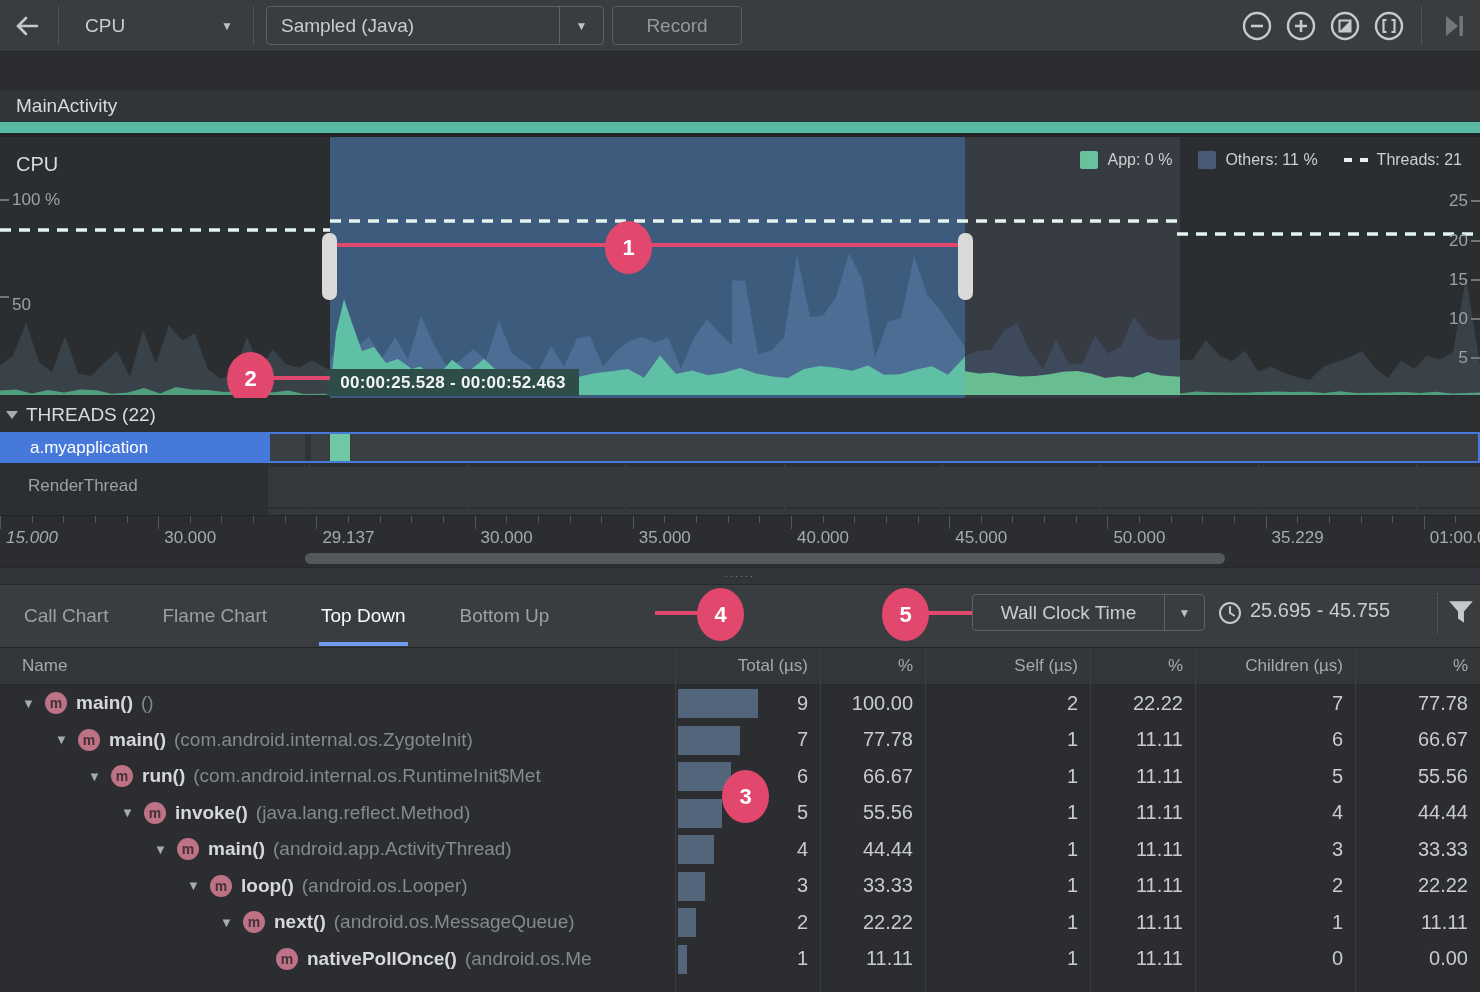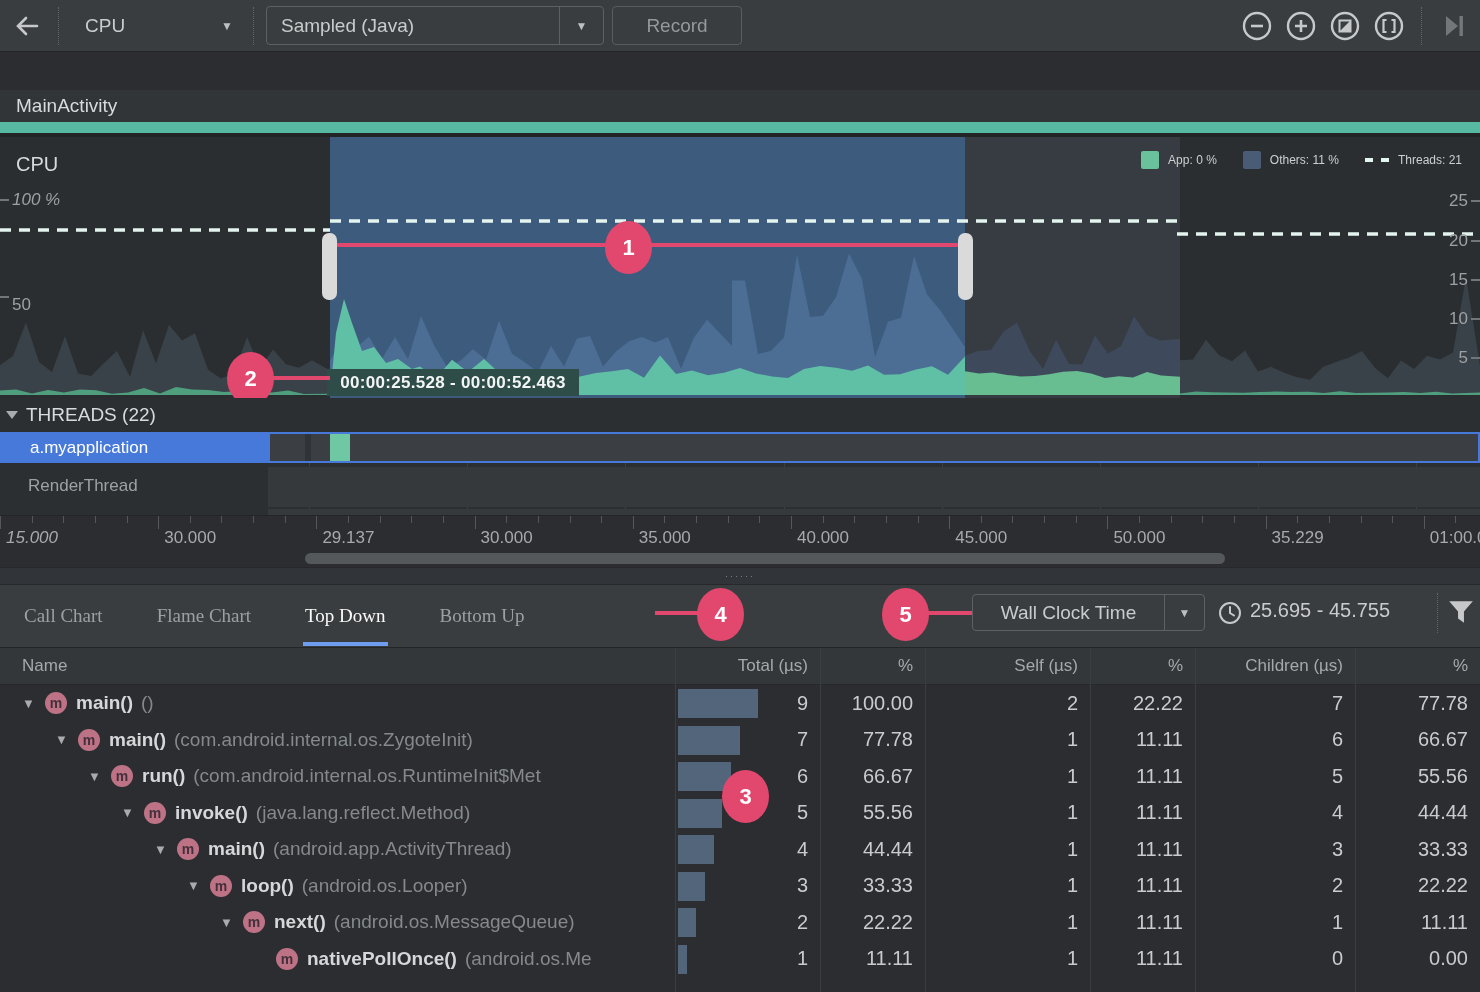--- a/index.html
+++ b/index.html
@@ -30,21 +30,21 @@
   
   .chart { position:absolute; top:137px; left:0; width:1480px; height:261px; background:#2A2E31; overflow:hidden; }
   .rg-sel { position:absolute; left:330px; top:0; width:635px; height:261px; background:#3D5B7D; }
   .rg-rec { position:absolute; left:965px; top:0; width:215px; height:261px; background:#363C41; }
   .chart svg.wave { position:absolute; left:0; top:0; }
   .chart-title { position:absolute; left:16px; top:16px; font-size:20px; color:#D8DADC; }
   .yl { position:absolute; left:12px; font-size:17px; color:#9EA1A3; transform:translateY(-50%); }
   .yl-tick { position:absolute; left:0; width:9px; height:2px; background:#73767.8; background:#737678; transform:translateY(-1px); }
   .yr { position:absolute; right:12px; font-size:17px; color:#9EA1A3; transform:translateY(-50%); }
   .yr-tick { position:absolute; right:0; width:9px; height:2px; background:#737678; transform:translateY(-1px); }
-  .legend { position:absolute; top:14px; right:18px; display:flex; align-items:center; gap:26px; font-size:12px; color:#CDCFD1; }
+  .legend { position:absolute; top:14px; right:18px; display:flex; align-items:center; gap:26px; font-size:16px; color:#CDCFD1; }
   .legend .item { display:flex; align-items:center; gap:9px; }
   .sw-square { width:18px; height:18px; border-radius:2px; }
   .sw-dash { width:24px; border-top:4px dashed #E4F4EE; }
   .handle { position:absolute; top:96px; width:15px; height:67px; border-radius:7px; background:#DADADA; cursor:ew-resize; }
   .range-line { position:absolute; top:106px; left:337px; width:621px; height:4px; background:#E2476E; }
   .tooltip { position:absolute; left:327px; top:232px; width:252px; height:27px; background:#2E4D49; color:#F3F5F5; font-size:17px; font-weight:bold; display:flex; align-items:center; justify-content:center; letter-spacing:.3px; }
 
   
   .callout { position:absolute; width:47px; height:53px; border-radius:50%; background:#E2476E; color:#FFF; font-size:22px; font-weight:bold; display:flex; align-items:center; justify-content:center; z-index:30; }
   .callout-line { position:absolute; height:4px; background:#E2476E; z-index:29; }
@@ -67,21 +67,21 @@
   .tick.major { height:13px; }
   .tick.minor { height:7px; }
   .tlabel { position:absolute; top:12px; font-size:17px; color:#A7AAAC; white-space:nowrap; }
   .hscroll { position:absolute; top:551px; left:0; width:1480px; height:16px; background:#2B2D30; }
   .hthumb { position:absolute; top:2px; left:305px; width:920px; height:11px; border-radius:6px; background:#55585A; cursor:pointer; }
   .splitter { position:absolute; top:567px; left:0; width:1480px; height:18px; background:#313539; border-top:1px solid #26282A; border-bottom:1px solid #26282A; display:flex; align-items:center; justify-content:center; cursor:row-resize; }
   .splitter .grip { color:#85888A; font-size:9px; letter-spacing:2px; line-height:6px; }
 
   
   .tabsrow { position:absolute; top:585px; left:0; width:1480px; height:63px; background:#3A3D3F; border-bottom:1px solid #232527; }
-  .tabs { position:absolute; left:22px; top:0; height:62px; display:flex; gap:50px; align-items:center;font-family:Liberation Serif, serif; }
+  .tabs { position:absolute; left:22px; top:0; height:62px; display:flex; gap:50px; align-items:center; }
   .tab { font-size:19px; color:#9DA0A2; padding:18px 2px 15px 2px; cursor:pointer; border-bottom:4px solid transparent; }
   .tab.active { color:#FAFAFA; border-bottom-color:#6E9DF0; }
   .clockbox { position:absolute; left:972px; top:9px; width:233px; height:37px; border:1px solid #5E6164; border-radius:4px; display:flex; align-items:center; cursor:pointer; }
   .clockbox .lbl { flex:1; text-align:center; font-size:19px; color:#C9CBCD; }
   .clockbox .caret-cell { width:40px; height:100%; border-left:1px solid #5E6164; display:flex; align-items:center; justify-content:center; }
   .clock-icon { position:absolute; left:1218px; top:16px; }
   .range-text { position:absolute; left:1250px; top:14px; font-size:20px; color:#C9CBCD; }
   .tabs-sep { position:absolute; left:1437px; top:8px; height:40px; border-left:1px dotted #626567; }
   .filter-icon { position:absolute; left:1448px; top:15px; cursor:pointer; }
 
@@ -171,21 +171,21 @@
         <path d="M1180,258 L1180,223.2 L1193,222.6 L1206,202.7 L1219,218.3 L1232,224.2 L1245,213.5 L1258,234.5 L1271,229.8 L1284,235.8 L1297,240.2 L1310,242.8 L1323,229.9 L1336,225.0 L1349,220.5 L1362,214.0 L1375,231.0 L1388,241.3 L1401,223.6 L1414,232.0 L1427,218.8 L1440,222.5 L1453,215.6 L1466,140.0 L1480,228.8 L1480,258 Z" fill="#3A4249"></path>
         <path d="M0,258 L0,253.4 L16,252.6 L32,256.4 L48,252.9 L64,255.5 L80,252.6 L96,253.3 L112,256.7 L128,255.5 L144,251.1 L160,256.6 L176,250.1 L192,252.6 L208,253.1 L224,254.9 L240,253.9 L256,254.4 L272,255.5 L288,253.6 L304,257.0 L330,256.8 L330,258 Z" fill="#4F9F7E"></path>
         <path d="M330,258 L330,258.0 L336,196.0 L344,162.0 L352,186.0 L362,214.0 L374,210.0 L386,226.0 L398,222.0 L412,232.0 L420,229.6 L436,241.0 L452,222.7 L468,235.0 L484,221.9 L500,236.5 L516,235.0 L532,240.5 L548,237.8 L564,241.6 L580,239.4 L596,236.1 L612,234.3 L628,232.1 L644,240.8 L660,218.4 L676,236.9 L692,233.6 L708,238.2 L724,235.8 L740,231.0 L756,236.5 L772,239.4 L788,240.9 L804,232.0 L820,229.1 L836,230.7 L852,233.7 L868,228.4 L884,237.7 L900,237.2 L916,232.4 L932,229.3 L948,237.7 L965,219.6 L965,258 Z" fill="#5FC0A6"></path>
         <path d="M965,258 L965,234.2 L979,236.4 L993,235.4 L1007,238.0 L1021,239.4 L1035,239.0 L1049,237.2 L1063,234.7 L1077,234.1 L1091,236.5 L1105,241.0 L1119,239.3 L1133,240.4 L1147,234.9 L1161,238.4 L1180,239.8 L1180,258 Z" fill="#69BE91"></path>
         <path d="M1180,258 L1180,256.6 L1196,254.5 L1212,255.3 L1228,255.4 L1244,255.7 L1260,255.1 L1276,254.5 L1292,254.9 L1308,254.7 L1324,256.0 L1340,254.2 L1356,256.0 L1372,255.8 L1388,255.5 L1404,255.0 L1420,256.0 L1436,254.8 L1452,256.6 L1480,255.6 L1480,258 Z" fill="#4F9F7E"></path>
         <path d="M0,93 H330 M330,84 H1177 M1177,97 H1480" stroke="#E4F4EE" stroke-width="3.5" stroke-dasharray="11 8" fill="none"></path>
       </svg>
     <div class="chart-title">CPU</div>
     <div id="y-left">
         <div class="yl-tick" style="top: 63px;"></div>
-        <div class="yl" style="top: 63px; font-style: italic;">100 %</div>
+        <div class="yl" style="top: 63px;">100 %</div>
         <div class="yl-tick" style="top: 160px;"></div>
         <div class="yl" style="top: 168px; text-align: center;">50</div>
       </div>
     <div id="y-right">
         <div class="yr-tick" style="top: 64px;"></div>
         <div class="yr" style="top: 64px;">25</div>
         <div class="yr-tick" style="top: 104px;"></div>
         <div class="yr" style="top: 104px;">20</div>
         <div class="yr-tick" style="top: 143px;"></div>
         <div class="yr" style="top: 143px;">15</div>

